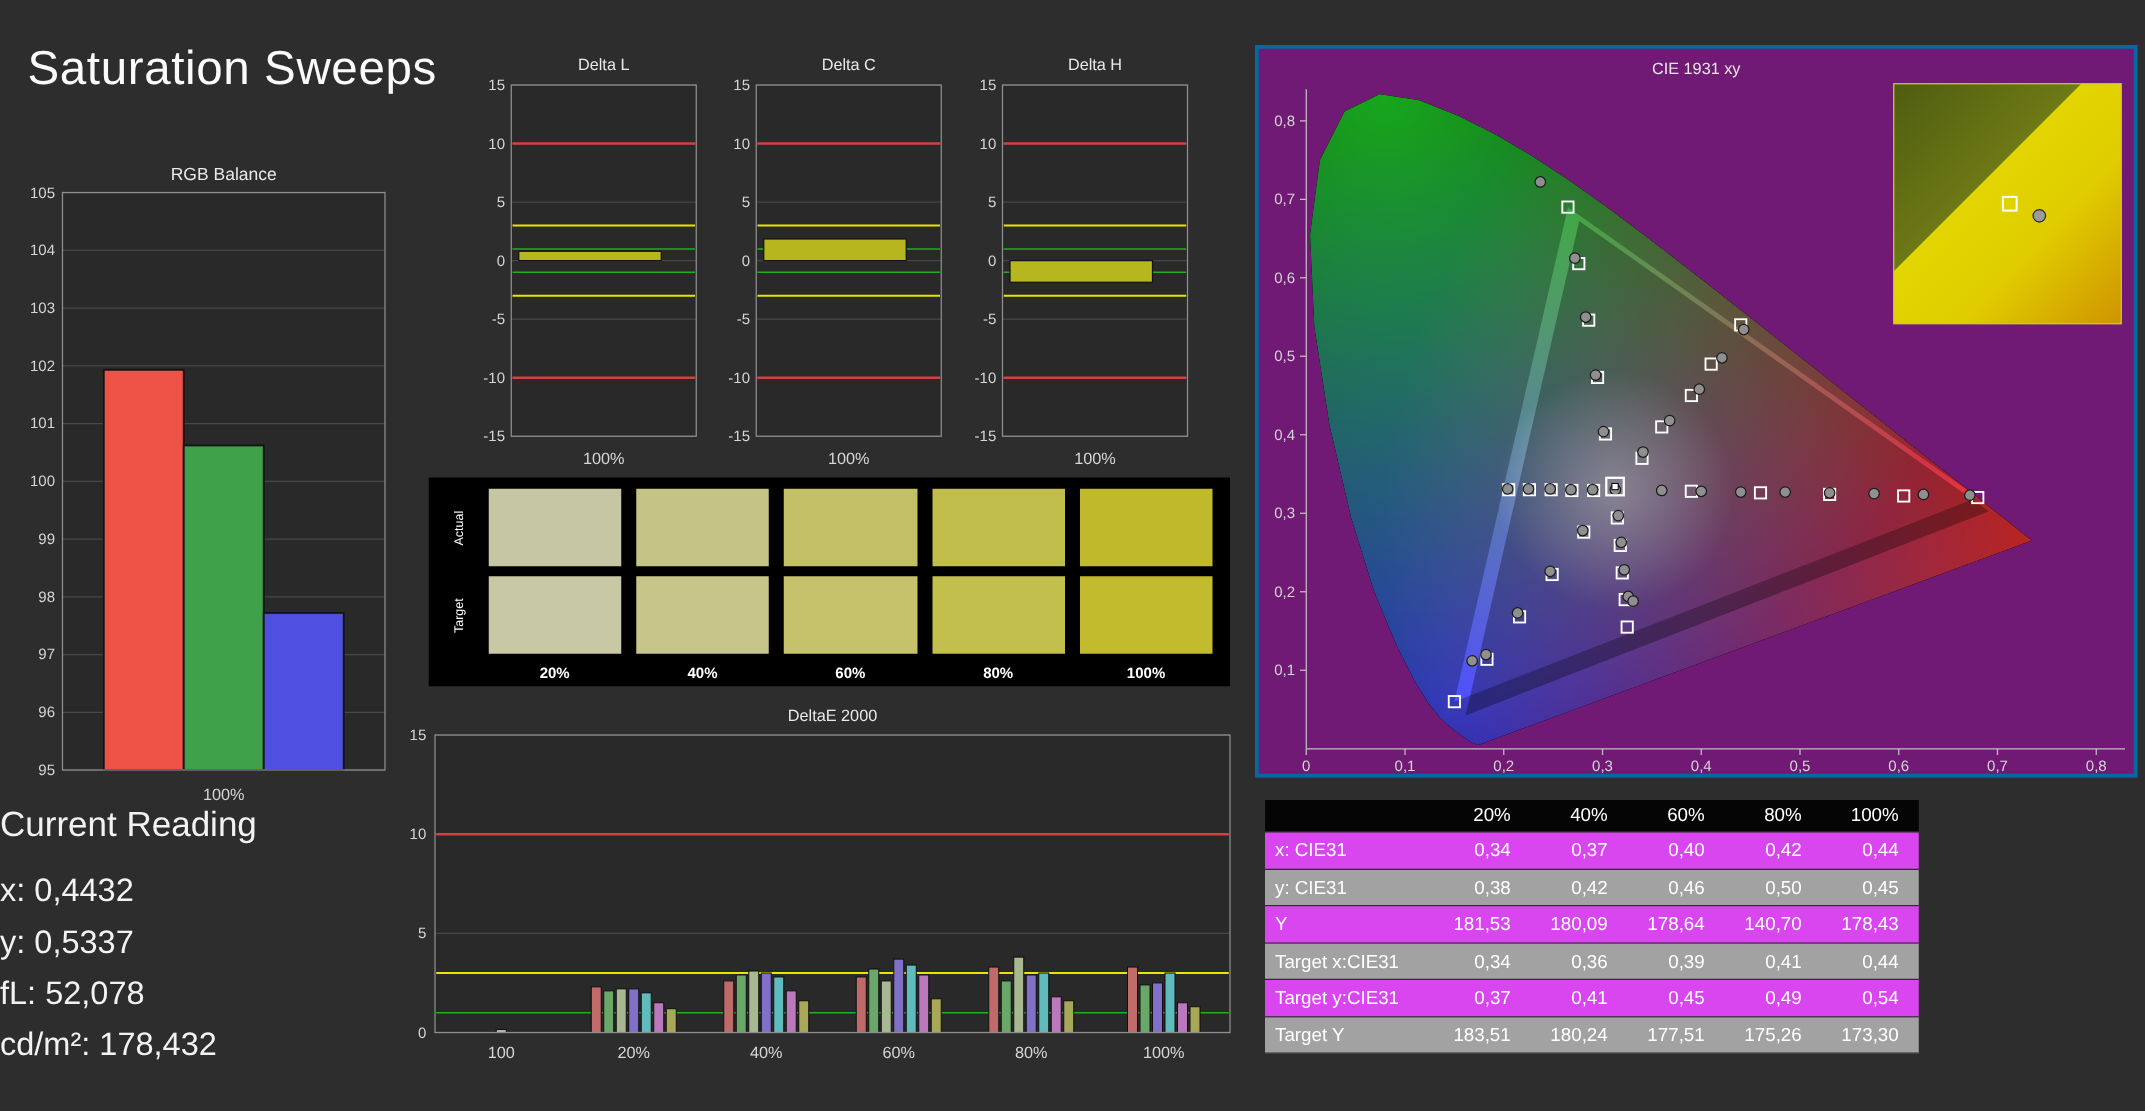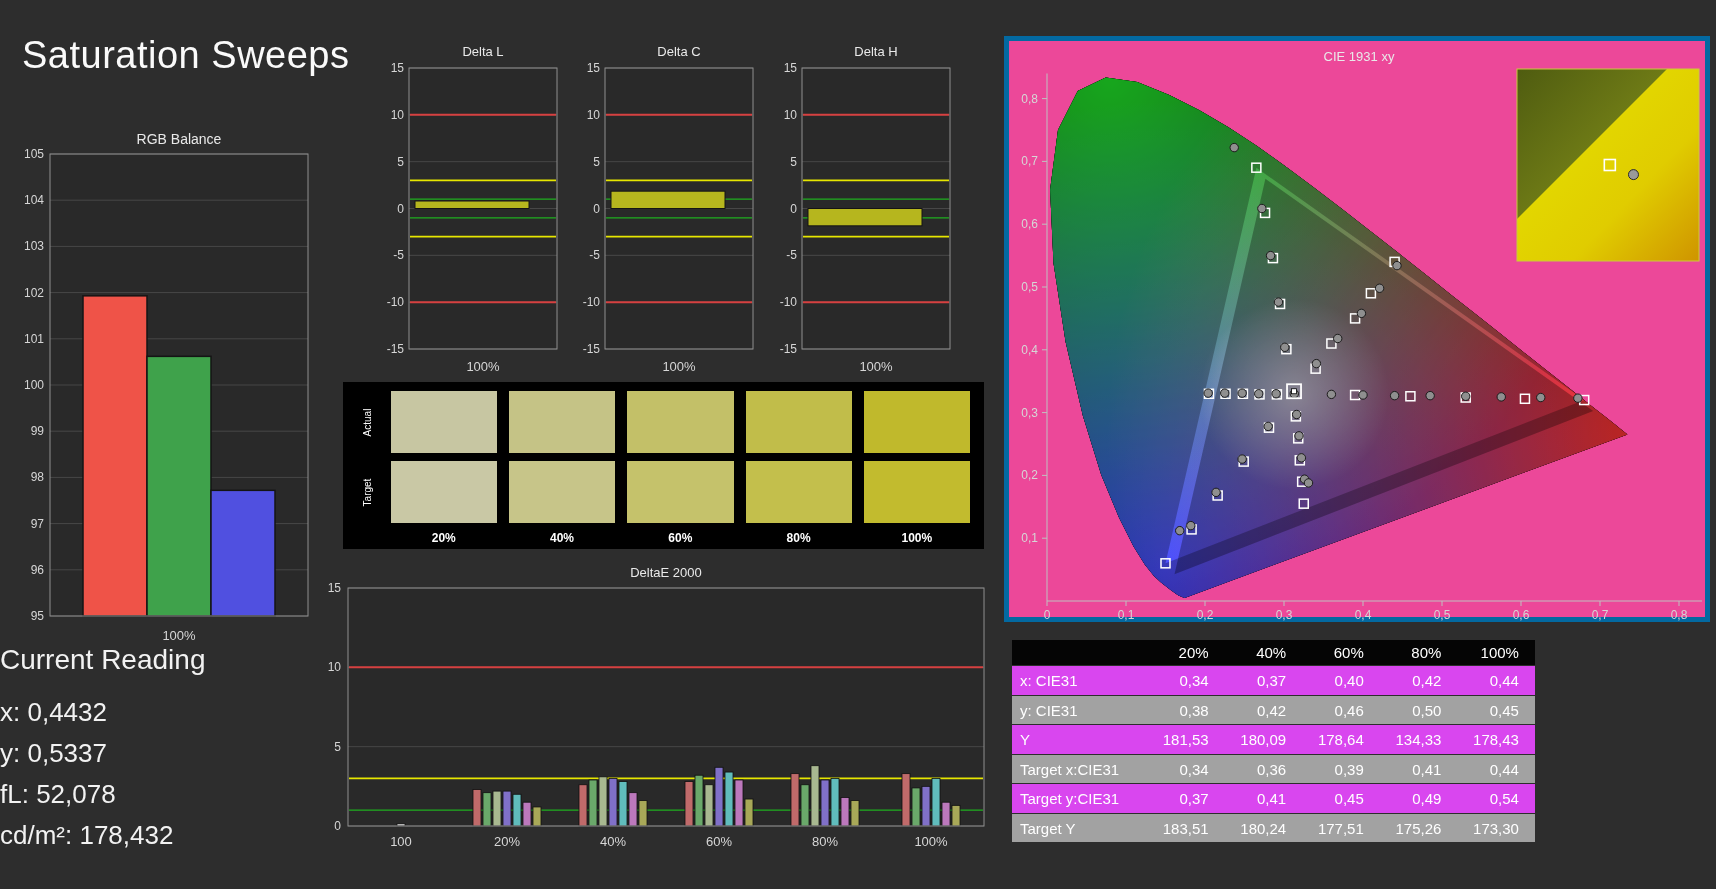--- a/index.html
+++ b/index.html
@@ -12,21 +12,21 @@
   #delta-l{left:370px;top:40px}
   #delta-c{left:566px;top:40px}
   #delta-h{left:763px;top:40px}
   #swatches{left:343px;top:382px;width:641px;height:167px;background:#000;display:flex;flex-direction:column;padding:9px 14px 4px;gap:8px}
   .srow{display:flex;gap:12px;flex:0 0 auto}
   .slabel{width:22px;display:flex;align-items:center;justify-content:center}
   .slabel span{transform:rotate(-90deg);color:#fff;font-size:10px;white-space:nowrap}
   .swatch{width:108px;height:62px}
   .scol{width:108px;text-align:center;color:#fff;font-size:12px;font-weight:bold}
   #deltae-2000{left:300px;top:562px}
-  #cie-box{left:1004px;top:36px;width:706px;height:586px;border:5px solid #0369a1;background:#ec4899}
+  #cie-box{left:1004px;top:36px;width:706px;height:586px;border:3px solid #0369a1;background:#701a75}
   #current-reading{left:0;top:644px;color:#f2f2f2}
   .cr-heading{font-size:28px;margin-bottom:16px}
   .cr-line{font-size:26px;line-height:41px}
   #data-table{left:1012px;top:640px;width:523px;font-size:15px;color:#fff}
   .trow{display:flex;height:29.5px;line-height:29.5px;border-bottom:1px solid #2d2d2d}
   .thead{background:#050505;height:26px;line-height:26px}
   .tdark{background:#d946ef}
   .tlight{background:#a2a2a2}
   .tlabel{width:135px;padding-left:8px;white-space:nowrap}
   .tval{width:77.6px;text-align:right;padding-right:16px}
@@ -428,21 +428,21 @@
         <div class="tcell tval">0,42</div>
         <div class="tcell tval">0,46</div>
         <div class="tcell tval">0,50</div>
         <div class="tcell tval">0,45</div>
       </div>
       <div class="trow tdark">
         <div class="tcell tlabel">Y</div>
         <div class="tcell tval">181,53</div>
         <div class="tcell tval">180,09</div>
         <div class="tcell tval">178,64</div>
-        <div class="tcell tval">134,33</div>
+        <div class="tcell tval">140,70</div>
         <div class="tcell tval">178,43</div>
       </div>
       <div class="trow tlight">
         <div class="tcell tlabel">Target x:CIE31</div>
         <div class="tcell tval">0,34</div>
         <div class="tcell tval">0,36</div>
         <div class="tcell tval">0,39</div>
         <div class="tcell tval">0,41</div>
         <div class="tcell tval">0,44</div>
       </div>

